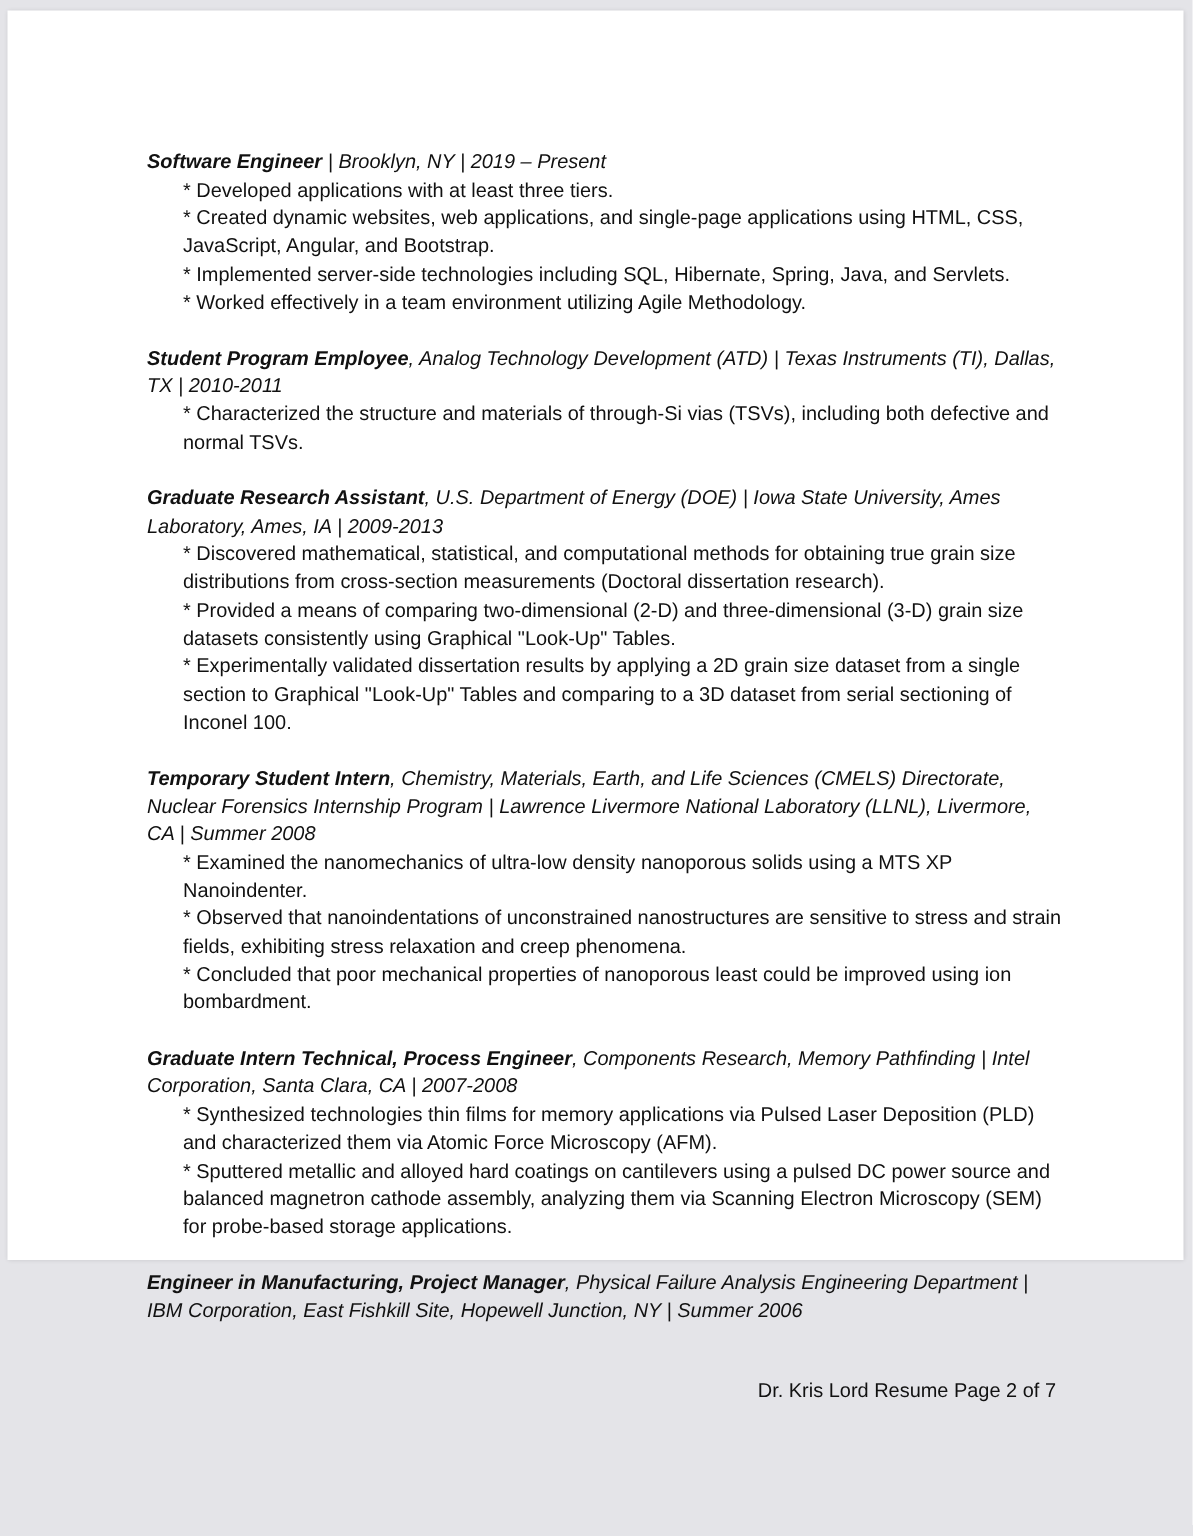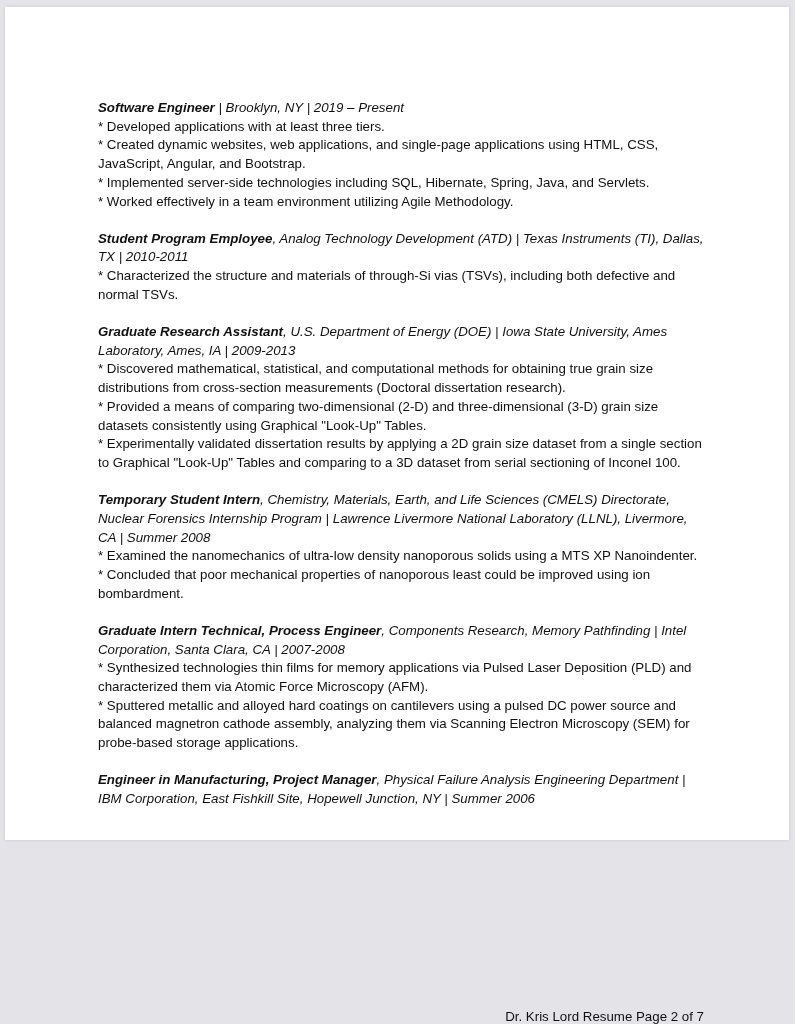--- a/index.html
+++ b/index.html
@@ -8,23 +8,23 @@
     position:absolute; left:5px; top:7px; width:784px; height:833px;
     background:#ffffff; box-shadow:0 0 3px rgba(0,0,0,0.12);
   }
   .content {
     position:absolute; left:93px; top:92px; width:610px;
     font-family:"Liberation Sans", sans-serif; font-size:13.3px; line-height:18.7px; color:#111;
   }
   .entry { margin-bottom:18.5px; }
   .entry-header { font-style:italic; }
   .role { font-weight:bold; }
-  .bullet { display:block; }
+  .bullet { display:block;margin-left:24px; }
   .footer {
-    position:absolute; right:85px; top:1002px;
+    position:absolute; right:85px; top:912px;
     font-family:"Liberation Sans", sans-serif; font-size:13.3px; color:#111;
   }
 </style>
 </head>
 <body>
 
 <div class="page">
   <div class="content">
 
     <div class="entry">
@@ -43,20 +43,21 @@
     <div class="entry">
       <div class="entry-header"><span class="role">Graduate Research Assistant</span><span>, U.S. Department of Energy (DOE) | Iowa State University, Ames Laboratory, Ames, IA | 2009-2013</span></div>
       <span class="bullet"> * Discovered mathematical, statistical, and computational methods for obtaining true grain size distributions from cross-section measurements (Doctoral dissertation research).</span>
       <span class="bullet"> * Provided a means of comparing two-dimensional (2-D) and three-dimensional (3-D) grain size datasets consistently using Graphical "Look-Up" Tables.</span>
       <span class="bullet"> * Experimentally validated dissertation results by applying a 2D grain size dataset from a single section to Graphical "Look-Up" Tables and comparing to a 3D dataset from serial sectioning of Inconel 100.</span>
     </div>
 
     <div class="entry">
       <div class="entry-header"><span class="role">Temporary Student Intern</span><span>, Chemistry, Materials, Earth, and Life Sciences (CMELS) Directorate, Nuclear Forensics Internship Program | Lawrence Livermore National Laboratory (LLNL), Livermore, CA | Summer 2008</span></div>
       <span class="bullet"> * Examined the nanomechanics of ultra-low density nanoporous solids using a MTS XP Nanoindenter.</span>
+      <span class="bullet"> * Observed that nanoindentations of unconstrained nanostructures are sensitive to stress and strain fields, exhibiting stress relaxation and creep phenomena.</span>
       <span class="bullet"> * Concluded that poor mechanical properties of nanoporous least could be improved using ion bombardment.</span>
     </div>
 
     <div class="entry">
       <div class="entry-header"><span class="role">Graduate Intern Technical, Process Engineer</span><span>, Components Research, Memory Pathfinding | Intel Corporation, Santa Clara, CA | 2007-2008</span></div>
       <span class="bullet"> * Synthesized technologies thin films for memory applications via Pulsed Laser Deposition (PLD) and characterized them via Atomic Force Microscopy (AFM).</span>
       <span class="bullet"> * Sputtered metallic and alloyed hard coatings on cantilevers using a pulsed DC power source and balanced magnetron cathode assembly, analyzing them via Scanning Electron Microscopy (SEM) for probe-based storage applications.</span>
     </div>
 
     <div class="entry">

